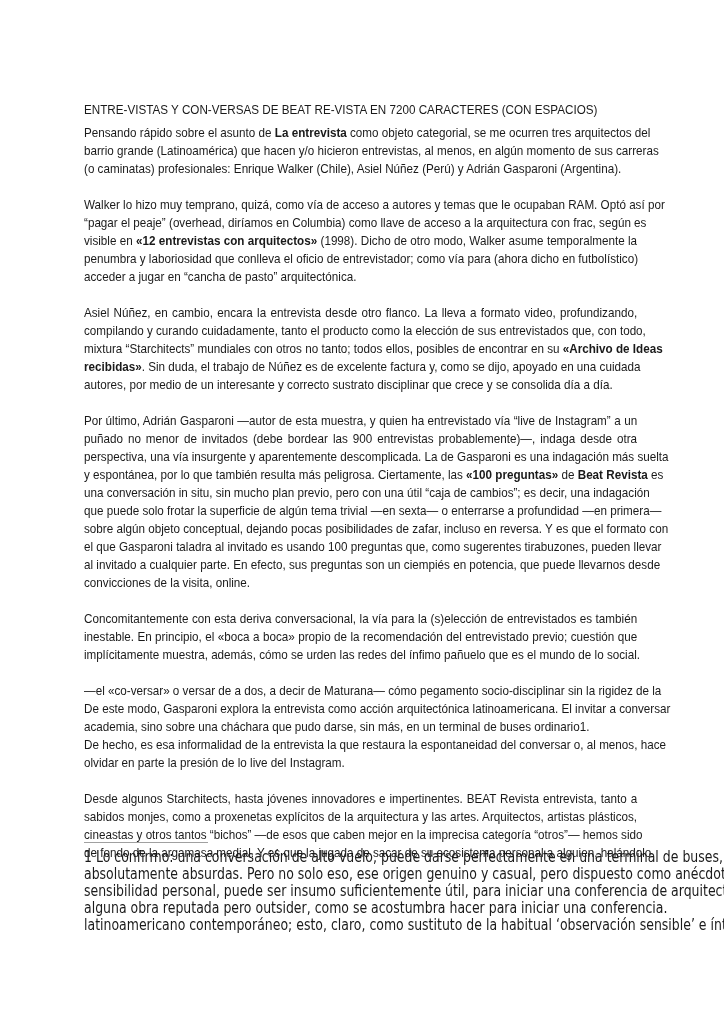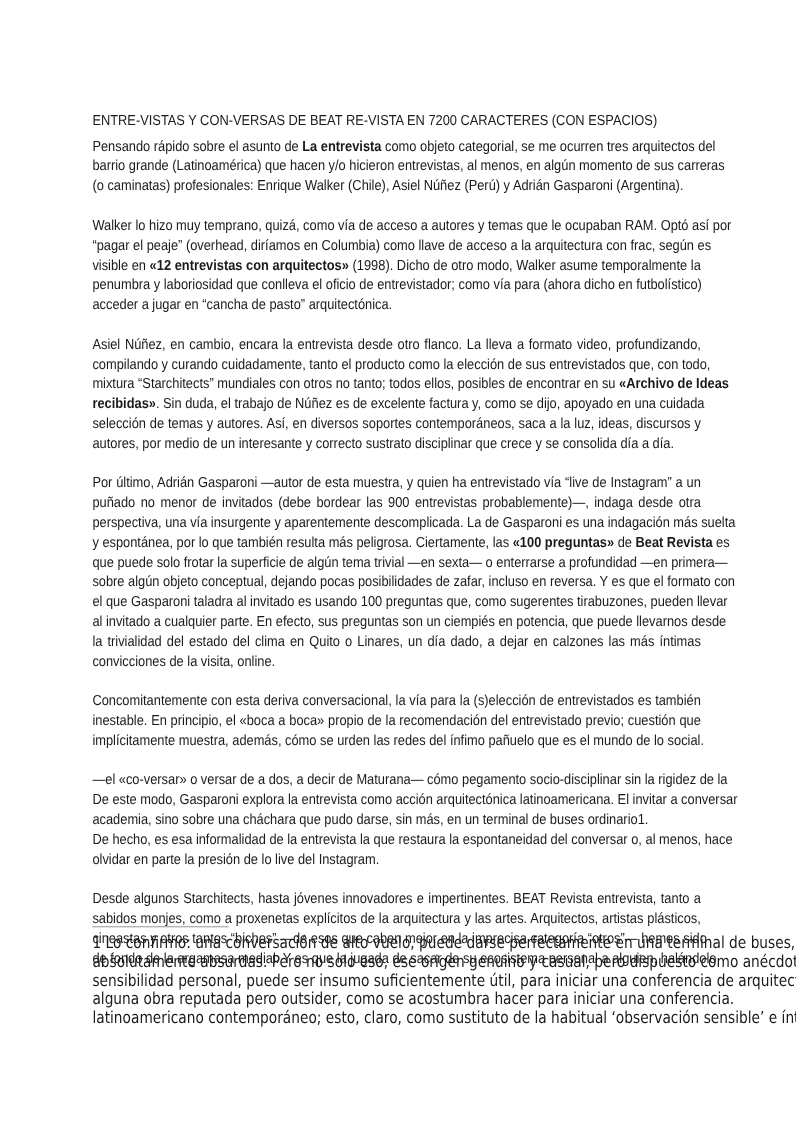--- a/index.html
+++ b/index.html
@@ -52,33 +52,32 @@
         <div class="line justify"><span class="inner"><span>“pagar el peaje” (overhead, diríamos en Columbia) como llave de acceso a la arquitectura con frac, según es</span></span></div>
         <div class="line justify"><span class="inner"><span>visible en </span><b>«12 entrevistas con arquitectos»</b><span> (1998). Dicho de otro modo, Walker asume temporalmente la</span></span></div>
         <div class="line justify"><span class="inner"><span>penumbra y laboriosidad que conlleva el oficio de entrevistador; como vía para (ahora dicho en futbolístico)</span></span></div>
         <div class="line left"><span class="inner"><span>acceder a jugar en “cancha de pasto” arquitectónica.</span></span></div>
       </div>
       <div class="para">
         <div class="line justify"><span class="inner"><span>Asiel Núñez, en cambio, encara la entrevista desde otro flanco. La lleva a formato video, profundizando,</span></span></div>
         <div class="line justify"><span class="inner"><span>compilando y curando cuidadamente, tanto el producto como la elección de sus entrevistados que, con todo,</span></span></div>
         <div class="line justify"><span class="inner"><span>mixtura “Starchitects” mundiales con otros no tanto; todos ellos, posibles de encontrar en su </span><b>«Archivo de Ideas</b></span></div>
         <div class="line justify"><span class="inner"><b>recibidas»</b><span>. Sin duda, el trabajo de Núñez es de excelente factura y, como se dijo, apoyado en una cuidada</span></span></div>
-        <div class="line justify"><span class="inner"><span>selección de temas y autores. Así, en diversos soportes contemporáneos, saca a la luz, ideas, discursos y</span></span></div>
         <div class="line left"><span class="inner"><span>autores, por medio de un interesante y correcto sustrato disciplinar que crece y se consolida día a día.</span></span></div>
       </div>
       <div class="para">
         <div class="line justify"><span class="inner"><span>Por último, Adrián Gasparoni —autor de esta muestra, y quien ha entrevistado vía “live de Instagram” a un</span></span></div>
         <div class="line justify"><span class="inner"><span>puñado no menor de invitados (debe bordear las 900 entrevistas probablemente)—, indaga desde otra</span></span></div>
         <div class="line justify"><span class="inner"><span>perspectiva, una vía insurgente y aparentemente descomplicada. La de Gasparoni es una indagación más suelta</span></span></div>
         <div class="line justify"><span class="inner"><span>y espontánea, por lo que también resulta más peligrosa. Ciertamente, las </span><b>«100 preguntas»</b><span> de </span><b>Beat Revista</b><span> es</span></span></div>
+        <div class="line justify"><span class="inner"><span>una conversación in situ, sin mucho plan previo, pero con una útil “caja de cambios”; es decir, una indagación</span></span></div>
         <div class="line justify"><span class="inner"><span>que puede solo frotar la superficie de algún tema trivial —en sexta— o enterrarse a profundidad —en primera—</span></span></div>
         <div class="line justify"><span class="inner"><span>sobre algún objeto conceptual, dejando pocas posibilidades de zafar, incluso en reversa. Y es que el formato con</span></span></div>
         <div class="line justify"><span class="inner"><span>el que Gasparoni taladra al invitado es usando 100 preguntas que, como sugerentes tirabuzones, pueden llevar</span></span></div>
         <div class="line justify"><span class="inner"><span>al invitado a cualquier parte. En efecto, sus preguntas son un ciempiés en potencia, que puede llevarnos desde</span></span></div>
-        <div class="line justify"><span class="inner"><span>la trivialidad del estado del clima en Quito o Linares, un día dado, a dejar en calzones las más íntimas</span></span></div>
         <div class="line left"><span class="inner"><span>convicciones de la visita, online.</span></span></div>
       </div>
       <div class="para">
         <div class="line justify"><span class="inner"><span>Concomitantemente con esta deriva conversacional, la vía para la (s)elección de entrevistados es también</span></span></div>
         <div class="line justify"><span class="inner"><span>inestable. En principio, el «boca a boca» propio de la recomendación del entrevistado previo; cuestión que</span></span></div>
         <div class="line left"><span class="inner"><span>implícitamente muestra, además, cómo se urden las redes del ínfimo pañuelo que es el mundo de lo social.</span></span></div>
       </div>
       <div class="para">
         <div class="line justify"><span class="inner"><span>—el «co-versar» o versar de a dos, a decir de Maturana— cómo pegamento socio-disciplinar sin la rigidez de la</span></span></div>
         <div class="line justify"><span class="inner"><span>De este modo, Gasparoni explora la entrevista como acción arquitectónica latinoamericana. El invitar a conversar</span></span></div>

